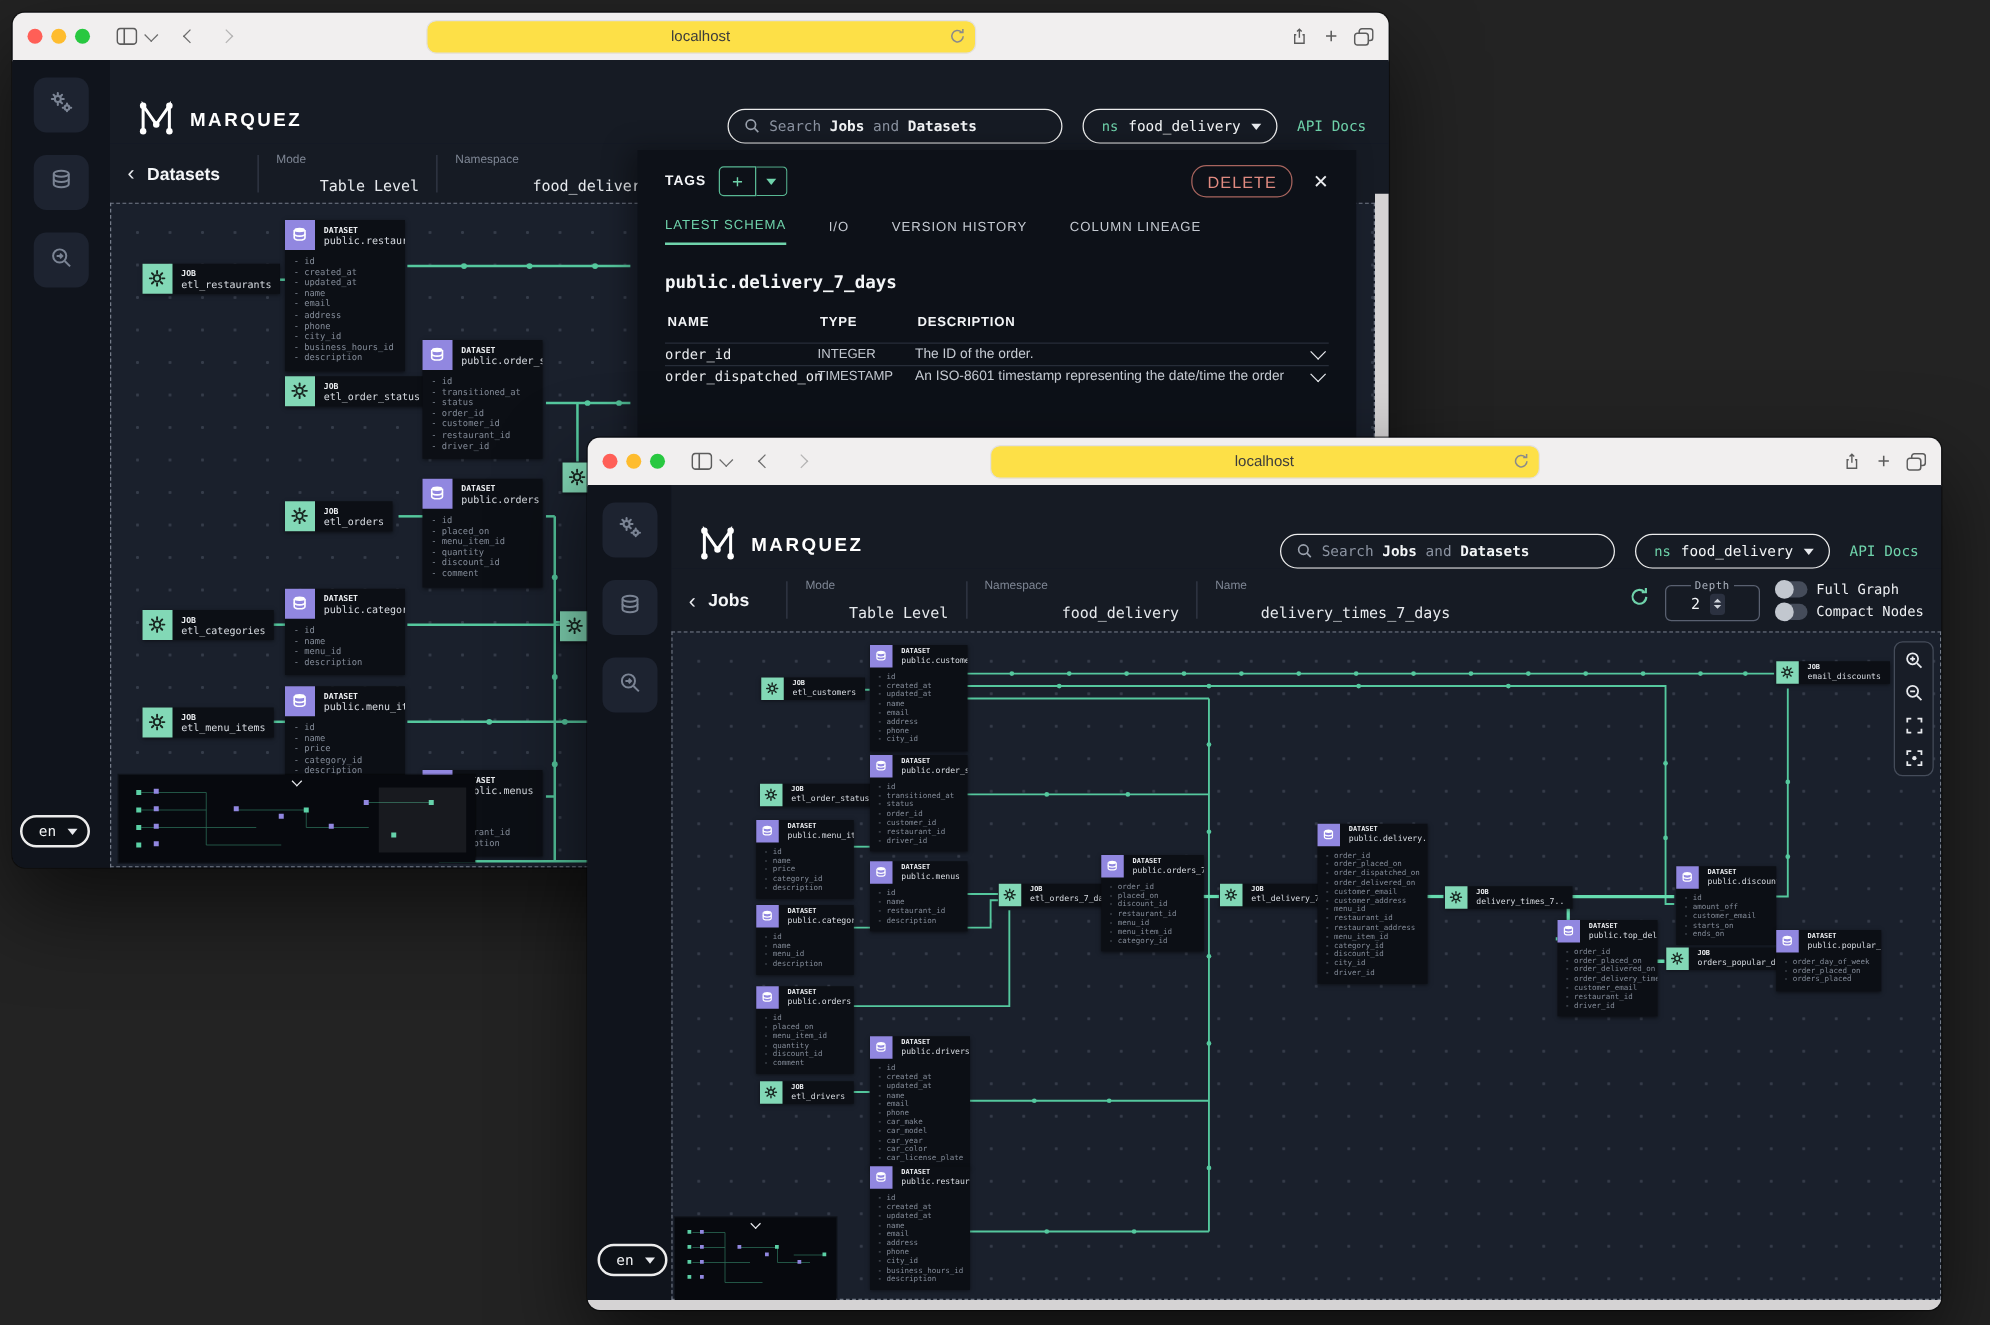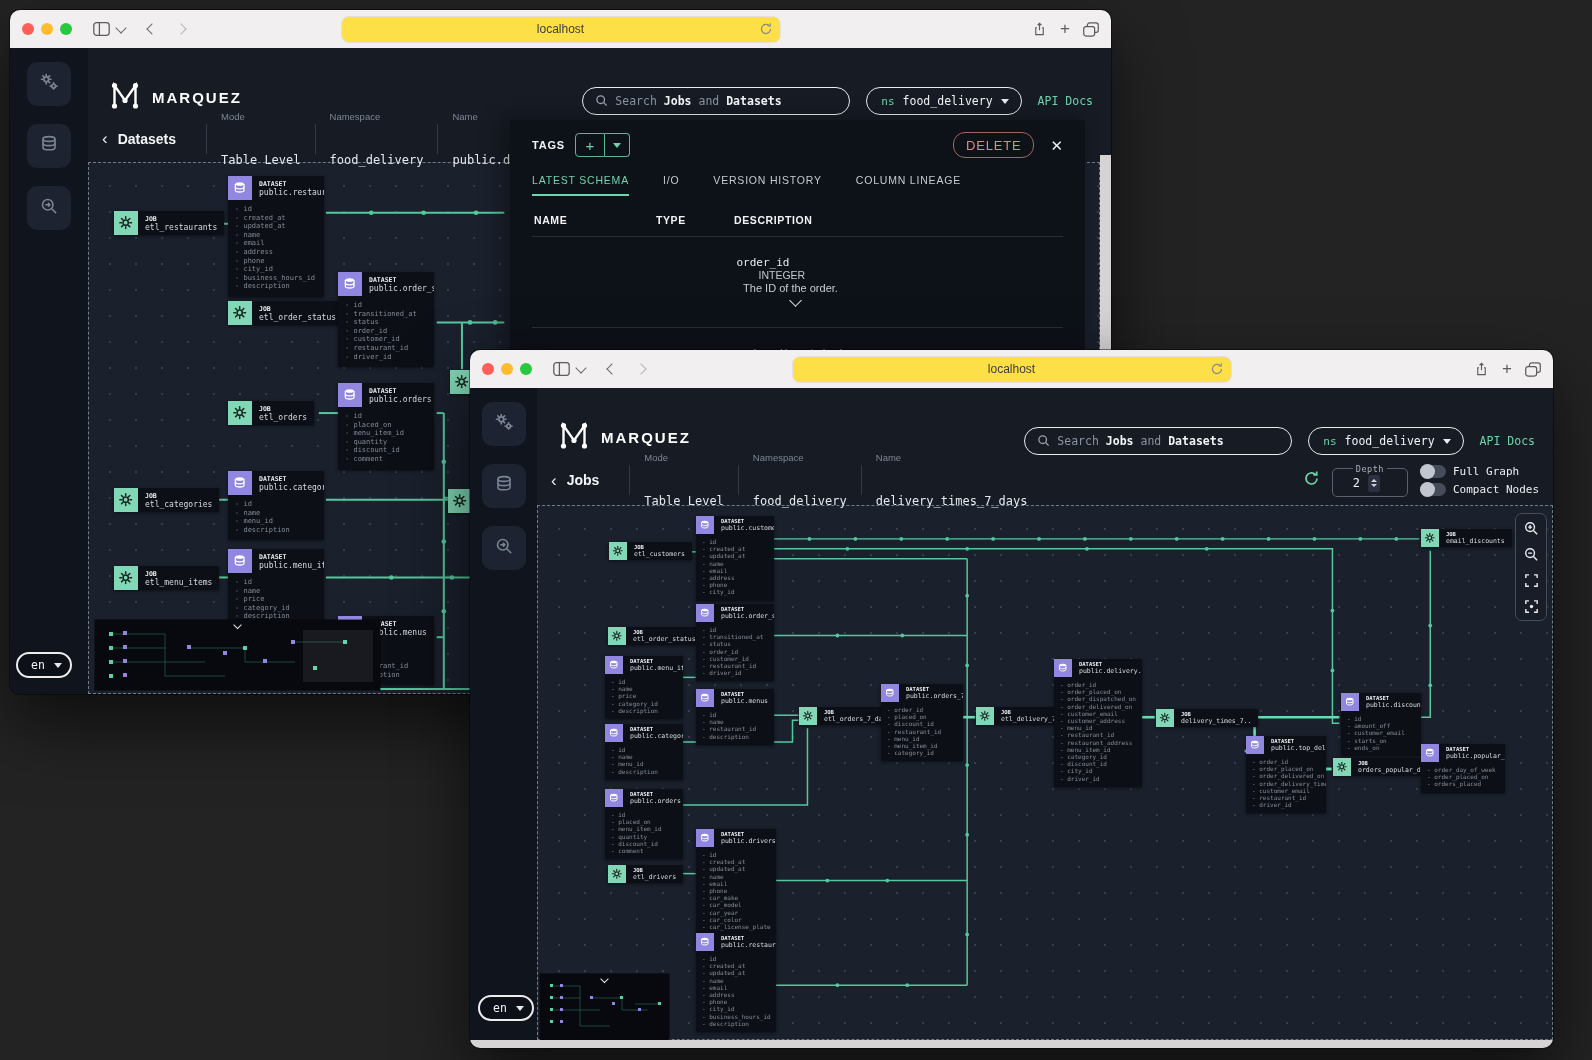--- a/index.html
+++ b/index.html
@@ -41,21 +41,21 @@
   .ns-val{color:#f2f4f6;font-size:11.5px;}
   .caret-dn{width:0;height:0;border-left:4px solid transparent;border-right:4px solid transparent;border-top:5px solid #e8eaee;margin-left:auto;}
   .apidocs{color:#6fd3ab;font-size:11.5px;white-space:nowrap;}
 
   .crumb{position:absolute;right:0;top:67px;background:#161b24;display:flex;align-items:center;padding:0 14px;z-index:2;}
   .w-back .crumb{left:78px;height:47px;}
   .w-front .crumb{left:67px;height:50px;}
   .crumb-back{color:#e8eaee;font-size:17px;line-height:1;margin-right:10px;}
   .crumb-title{color:#f4f6f8;font-weight:bold;font-size:14px;margin-right:16px;}
   .crumb-sep{width:1px;height:30px;background:#343b48;margin:0 14px;}
-  .crumb-grp{display:flex;flex-direction:column;gap:11px;min-width:0;}
+  .crumb-grp{display:flex;flex-direction:row;gap:11px;min-width:0;}
   .crumb-lbl{color:#7e8694;font-size:9.5px;}
   .crumb-val{color:#e6e9ed;font-size:12px;white-space:nowrap;margin-top:20px;}
   .crumb-right{margin-left:auto;display:flex;align-items:center;gap:12px;}
   .depth-fs{border:1px solid #596070;border-radius:5px;margin:0;padding:1px 20px 4px;color:#aab1bd;}
   .depth-fs legend{font-size:8.5px;padding:0 3px;letter-spacing:.5px;}
   .depth-row{display:flex;align-items:center;gap:8px;}
   .depth-val{color:#f2f4f6;font-size:12px;}
   .stepper{width:12px;height:17px;background:#2b3140;border-radius:3px;display:flex;flex-direction:column;align-items:center;justify-content:center;gap:2px;}
   .stp{width:0;height:0;border-left:3px solid transparent;border-right:3px solid transparent;}
   .stp.up{border-bottom:3.5px solid #cfd4db;}
@@ -107,27 +107,27 @@
   .panel-top{display:flex;align-items:center;padding-top:12px;}
   .tags-lbl{color:#f2f4f6;font-weight:bold;font-size:11px;letter-spacing:.8px;margin-right:10px;}
   .tag-btns{display:flex;}
   .tag-btn{height:22px;border:1px solid #58b893;display:flex;align-items:center;justify-content:center;color:#6fd3ab;}
   .tag-add{width:28px;border-radius:4px 0 0 4px;font-size:15px;}
   .tag-dd{width:24px;border-left:none;border-radius:0 4px 4px 0;}
   .tag-dd .caret-dn{border-top-color:#6fd3ab;margin:0;}
   .panel-top-right{margin-left:auto;display:flex;align-items:center;gap:16px;}
   .delete-btn{height:24px;padding:0 12px;border:1px solid #a8655e;border-radius:12px;color:#e08a80;font-size:13px;letter-spacing:.8px;display:flex;align-items:center;}
   .close-x{color:#eceef1;font-size:15px;line-height:1;}
-  .tabs{display:flex;gap:34px;margin-top:16px;}
+  .tabs{display:flex;gap:34px;margin-top:16px;align-items:flex-end;}
   .tab{font-size:10.5px;letter-spacing:.8px;color:#c6cbd3;padding-bottom:8px;}
   .tab.active{color:#6fd3ab;border-bottom:2px solid #6fd3ab;}
   .schema-title{color:#f4f6f8;font-weight:bold;font-size:14px;margin-top:22px;}
   .schema-table{margin-top:18px;}
   .st-head{display:flex;color:#f2f4f6;font-weight:bold;font-size:10.5px;letter-spacing:.6px;padding:0 0 10px 2px;}
-  .st-row{display:flex;align-items:center;border-top:1px solid #272d38;padding:19px 0;flex-direction:column;}
+  .st-row{display:flex;align-items:center;border-top:1px solid #272d38;padding:1px 0;}
   .st-c1{width:122px;flex:0 0 auto;}
   .st-c2{width:78px;flex:0 0 auto;}
   .st-c3{flex:1;padding-right:14px;}
   .st-row .st-c1{color:#e8eaed;font-size:11px;font-family:"DejaVu Sans Mono",monospace;}
   .st-row .st-c2{color:#c3c8d0;font-size:10.5px;}
   .st-row .st-c3{color:#c6cbd3;font-size:11px;line-height:1.35;}
   .row-chev{width:8px;height:8px;border-right:1.7px solid #e8eaee;border-bottom:1.7px solid #e8eaee;transform:rotate(45deg);flex:0 0 auto;margin:0 4px 3px 0;}
   .nav-chev{width:7px;height:7px;border-right:1.6px solid #6c6c6c;border-bottom:1.6px solid #6c6c6c;display:inline-block;}
   .chev-l{transform:rotate(135deg);}
   .chev-r{transform:rotate(-45deg);}
@@ -594,20 +594,21 @@
           <span class="delete-btn">DELETE</span>
           <span class="close-x">✕</span>
         </div>
       </div>
       <div class="tabs">
         <span class="tab active">LATEST SCHEMA</span>
         <span class="tab">I/O</span>
         <span class="tab">VERSION HISTORY</span>
         <span class="tab">COLUMN LINEAGE</span>
       </div>
+      <div class="schema-title mono">public.delivery_7_days</div>
       <div class="schema-table">
         <div class="st-head">
           <span class="st-c1">NAME</span>
           <span class="st-c2">TYPE</span>
           <span class="st-c3">DESCRIPTION</span>
         </div>
         <div class="st-row">
           <span class="st-c1">order_id</span>
           <span class="st-c2">INTEGER</span>
           <span class="st-c3">The ID of the order.</span>

